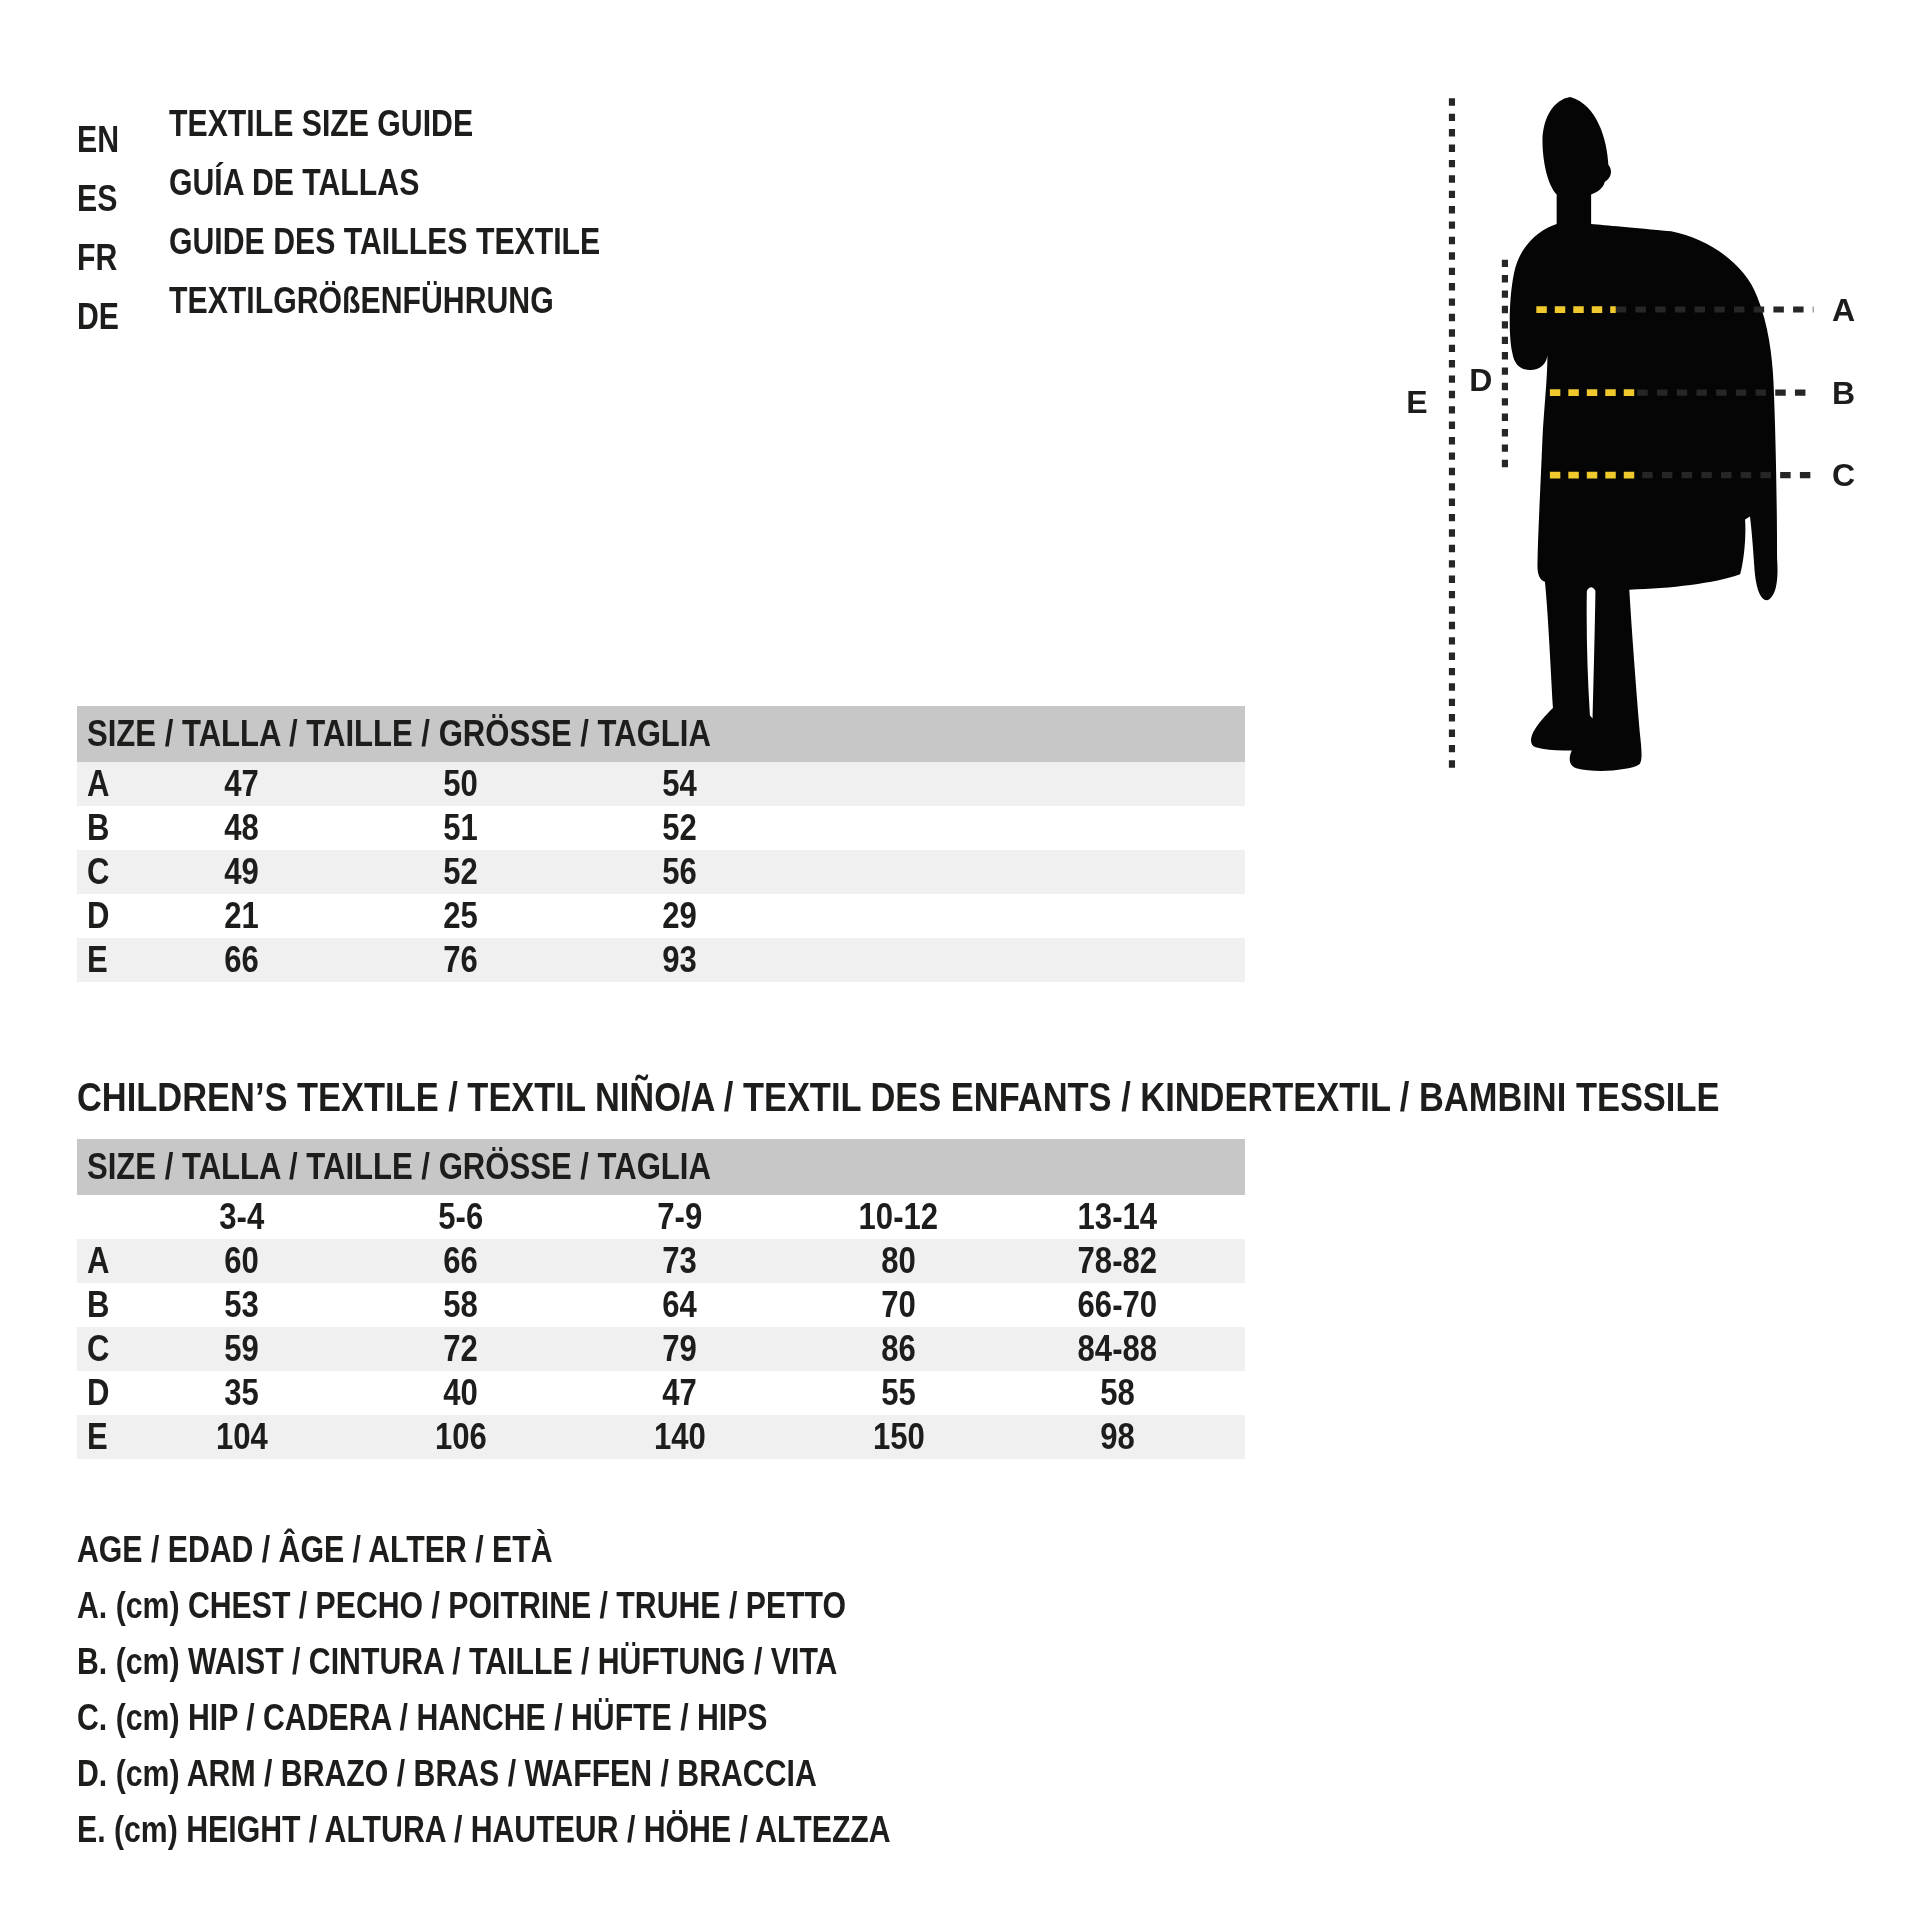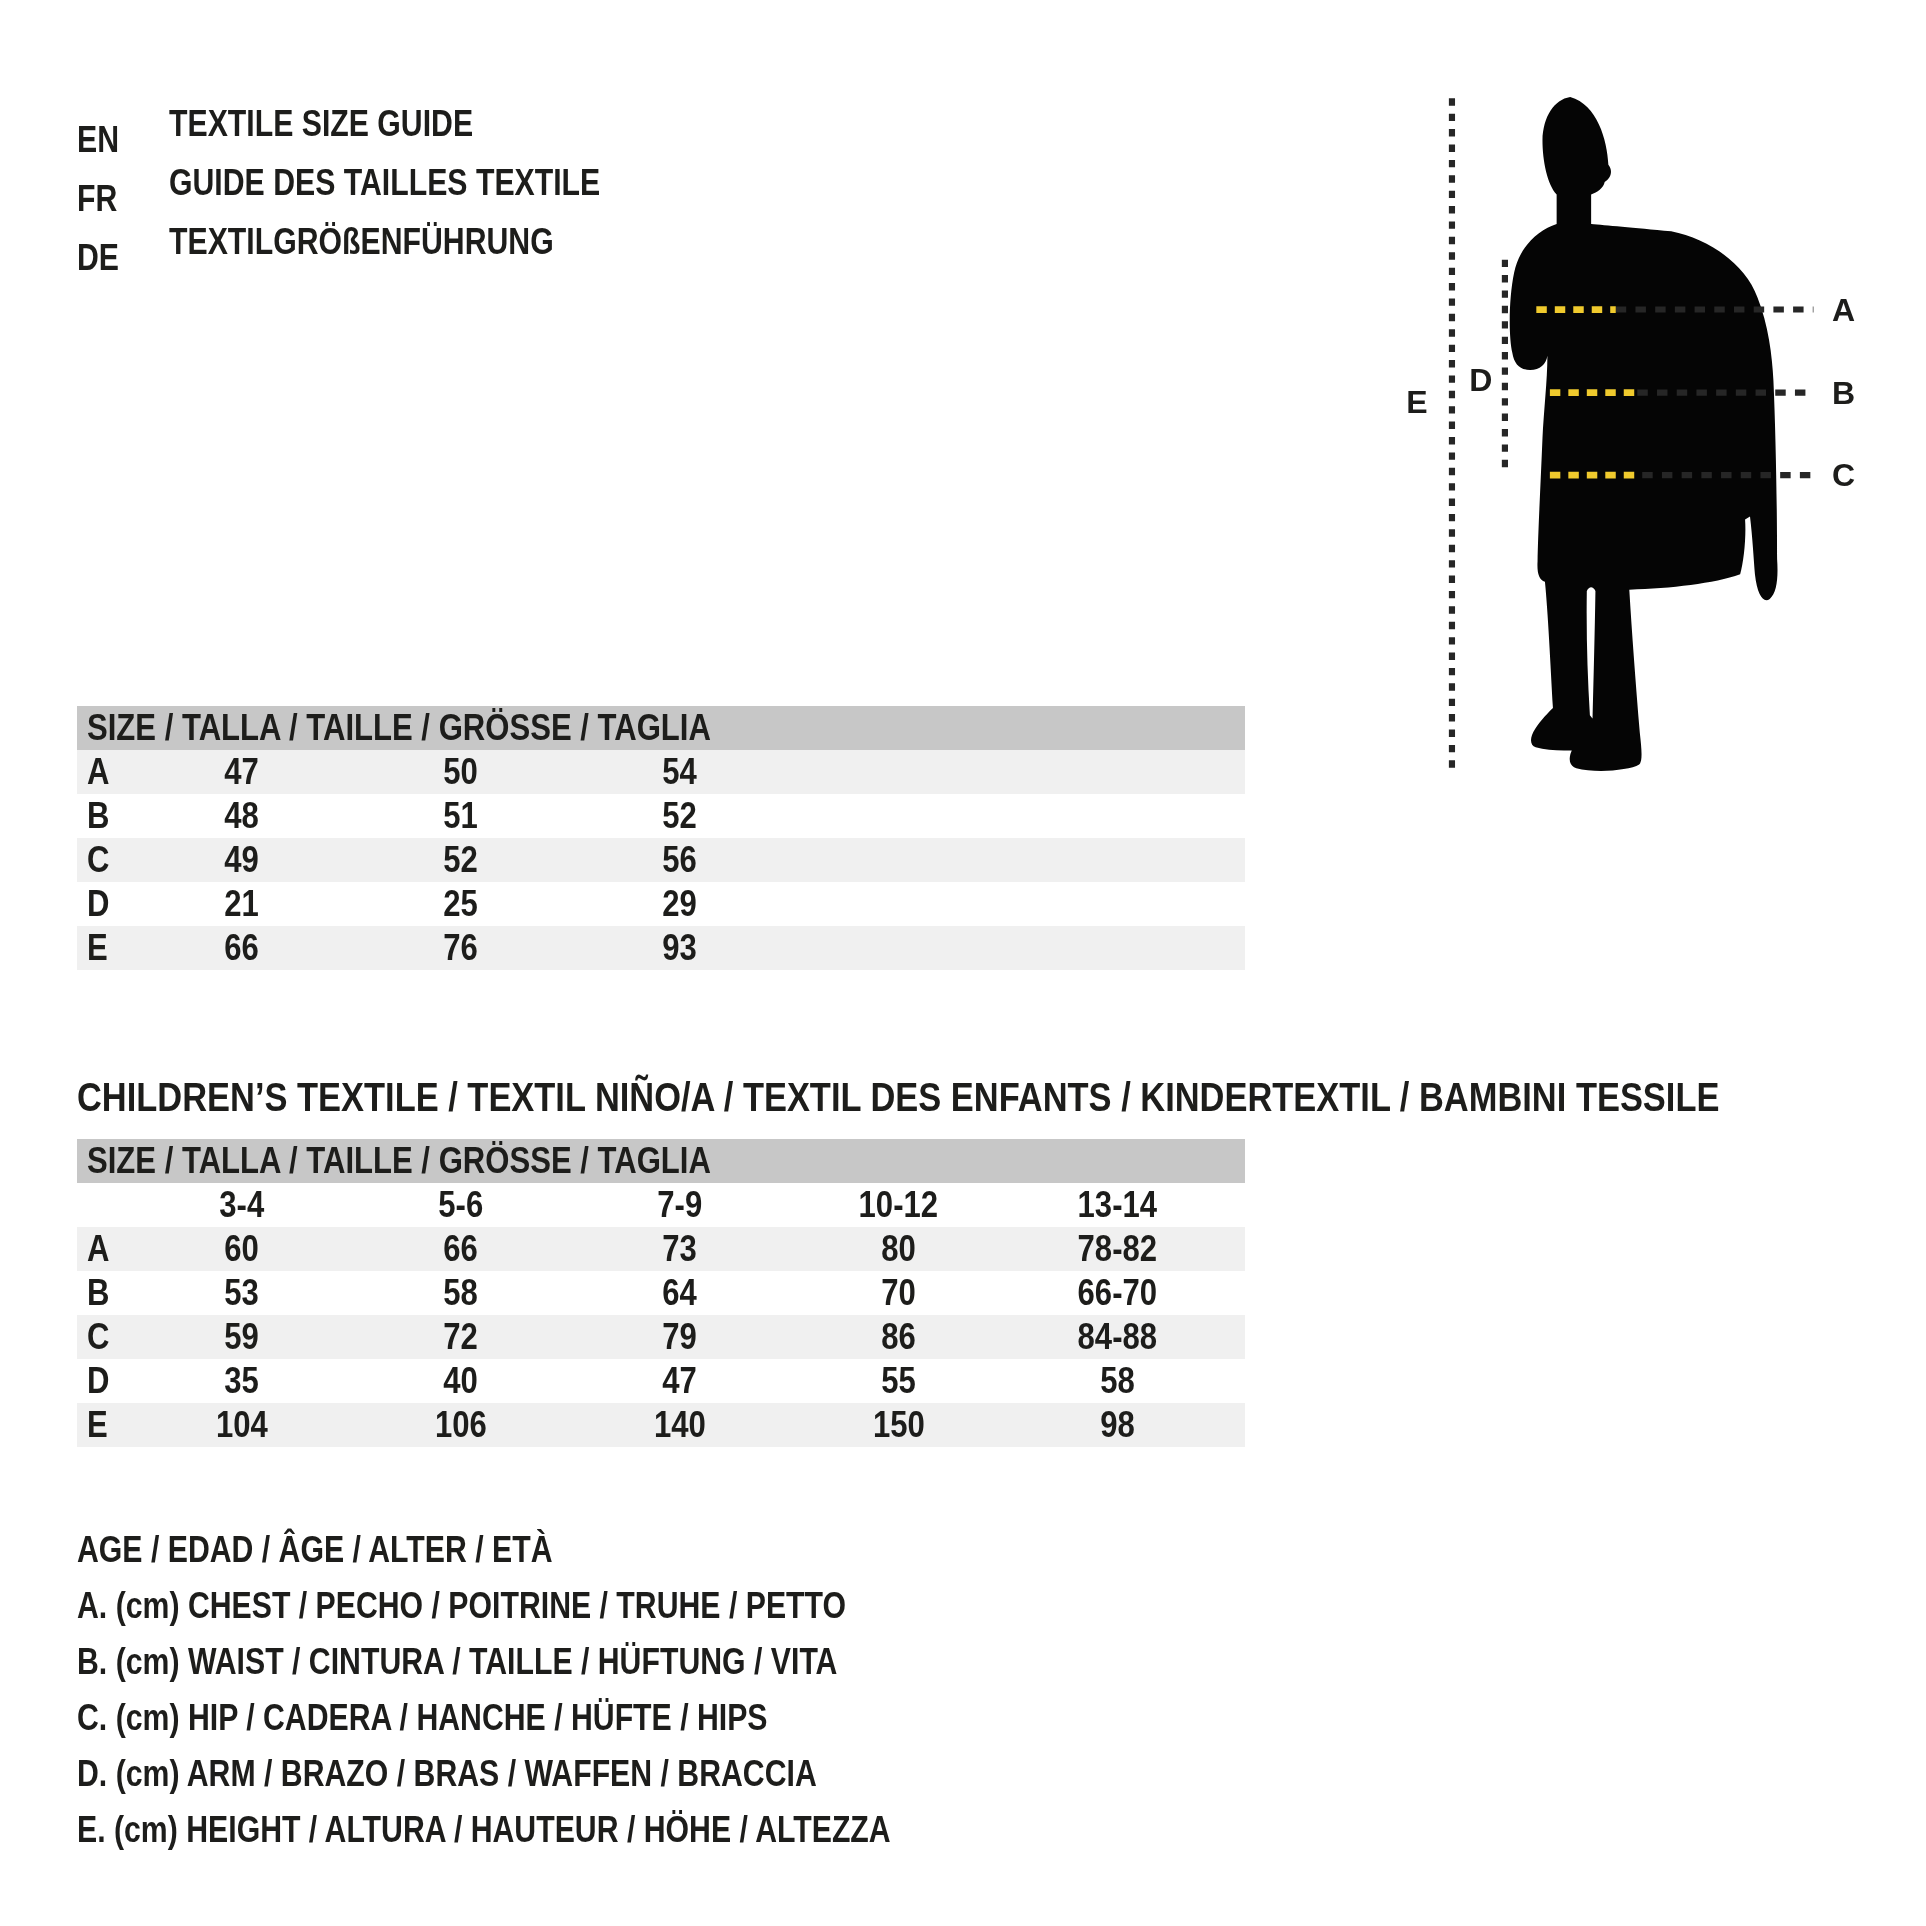--- a/index.html
+++ b/index.html
@@ -18,21 +18,21 @@
   .hdr-row { height:59px; display:flex; align-items:center; font-size:36px; font-weight:700; }
   .hdr-code  { width:92px;margin-top:32px; }
   .hdr-title { }
 
   
   .sec-heading { position:absolute; left:77px; font-size:41px; font-weight:700; line-height:41px; }
 
   
   .size-table { position:absolute; left:77px; width:1168px; }
   .bar {
-    height:44px; background:#c7c7c7;
+    height:56px; background:#c7c7c7;
     display:flex; align-items:center; padding-left:10px; box-sizing:border-box;
     font-size:37px; font-weight:700;
   }
   .trow { display:grid; height:44px; align-items:center; font-size:37px; font-weight:700; }
   .cols3 { grid-template-columns:55px 219px 219px 219px 1fr; }
   .cols5 { grid-template-columns:55px 219px 219px 219px 219px 219px 1fr; }
   .cell  { text-align:center; }
   .rlabel{ text-align:left; padding-left:10px; }
   .stripe{ background:#f0f0f0; }
 
@@ -45,20 +45,24 @@
 </style>
 </head>
 <body>
 
 <div class="page">
 
   <div class="hdr">
     <div class="hdr-row">
       <span class="hdr-code"><span class="tl">EN</span></span>
       <span class="hdr-title"><span class="tl">TEXTILE SIZE GUIDE</span></span>
+    </div>
+    <div class="hdr-row">
+      <span class="hdr-code"><span class="tl">ES</span></span>
+      <span class="hdr-title"><span class="tl">GUÍA DE TALLAS</span></span>
     </div>
     <div class="hdr-row">
       <span class="hdr-code"><span class="tl">FR</span></span>
       <span class="hdr-title"><span class="tl">GUIDE DES TAILLES TEXTILE</span></span>
     </div>
     <div class="hdr-row">
       <span class="hdr-code"><span class="tl">DE</span></span>
       <span class="hdr-title"><span class="tl">TEXTILGRÖßENFÜHRUNG</span></span>
     </div>
   </div>

